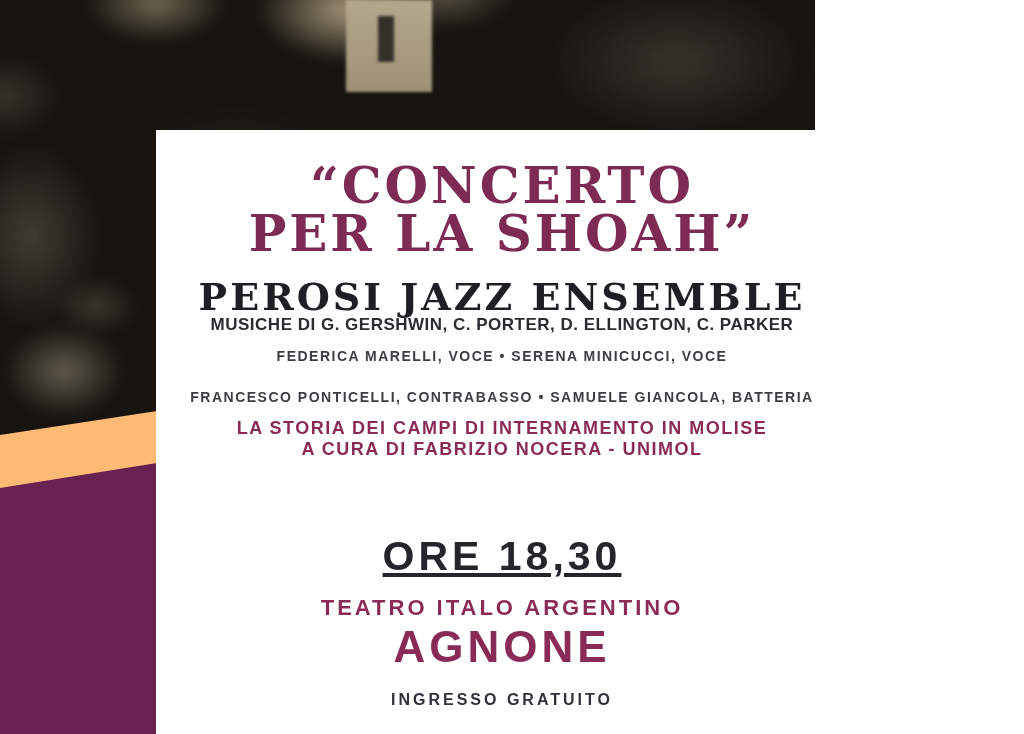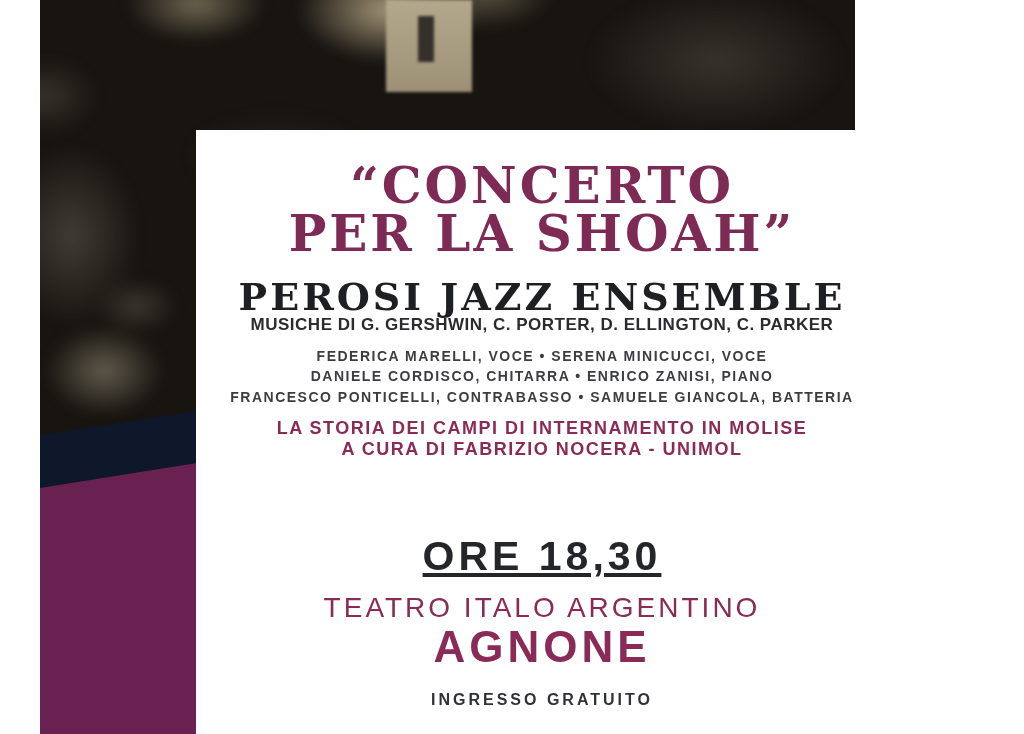--- a/index.html
+++ b/index.html
@@ -1,19 +1,18 @@
 <!DOCTYPE html>
 <html><head>
 <meta charset="utf-8">
 <style>
   html,body{margin:0;padding:0;background:#ffffff;}
   .canvas{
-    position:relative;width:815px;height:734px;overflow:hidden;background:#0f172a;
+    position:relative;width:815px;height:734px;overflow:hidden;background:#fdba74;
     font-family:"Liberation Sans","DejaVu Sans",sans-serif;
-    margin-left:40px;
   }
   
   .photo{
     position:absolute;inset:0;background:#181511;
     clip-path:polygon(0 0,1024px 0,1024px 18px,1003px 296px,853px 314px,157px 411px,0 435px);
   }
   .photo-tex{
     position:absolute;inset:-24px;filter:blur(6px);
     background-image:
       radial-gradient(ellipse 130px 75px at 372px 34px, rgba(172,156,126,.95), rgba(172,156,126,0) 70%),
@@ -57,21 +56,21 @@
   .music{top:185px;font-size:17px;line-height:20px;font-weight:bold;letter-spacing:.5px;color:#2b2c30;}
   .lineup0{top:216px;}
   .lineup1{top:236px;}
   .lineup2{top:257px;text-align:center;}
   .lineup0,.lineup1,.lineup2{font-size:14px;line-height:20px;font-weight:bold;letter-spacing:1.5px;color:#3b3d41;}
   .talk1{top:288px;}
   .talk2{top:309px;}
   .talk1,.talk2{font-size:18px;line-height:21px;font-weight:bold;letter-spacing:1.5px;color:#8a2b57;}
   .date{top:347px;font-size:46px;line-height:48px;font-weight:bold;letter-spacing:6px;color:#1d1e20;}
   .time{top:409px;font-size:41px;line-height:34px;font-weight:bold;letter-spacing:4px;color:#24262a;text-decoration:underline;}
-  .venue{top:463px;font-size:28px;line-height:30px;font-weight:normal;letter-spacing:3px;color:#8a2b57;}
+  .venue{top:463px;font-size:22px;line-height:30px;font-weight:bold;letter-spacing:3px;color:#8a2b57;}
   .city{top:494px;font-size:44px;line-height:46px;font-weight:bold;letter-spacing:4px;color:#8a2b57;}
   .admission{top:559px;font-size:16px;line-height:22px;font-weight:bold;letter-spacing:3px;color:#2f3337;}
 </style>
 </head>
 <body>
 
 <div class="canvas">
 
   <div class="photo">
     <div class="photo-tex"></div>
@@ -82,21 +81,20 @@
   </div>
 
   <div class="band"></div>
 
   <div class="card">
     <div class="line serif t1">“CONCERTO</div>
     <div class="line serif t2">PER LA SHOAH”</div>
     <div class="line music">MUSICHE DI G. GERSHWIN, C. PORTER, D. ELLINGTON, C. PARKER</div>
     <div class="line serif ensemble">PEROSI JAZZ ENSEMBLE</div>
     <div class="line lineup0">FEDERICA MARELLI, VOCE • SERENA MINICUCCI, VOCE</div>
-    <div class="line lineup1">DANIELE CORDISCO, CHITARRA • ENRICO ZANISI, PIANO</div>
     <div class="line lineup2">FRANCESCO PONTICELLI, CONTRABASSO • SAMUELE GIANCOLA, BATTERIA</div>
     <div class="line talk2">A CURA DI FABRIZIO NOCERA - UNIMOL</div>
     <div class="line talk1">LA STORIA DEI CAMPI DI INTERNAMENTO IN MOLISE</div>
     <div class="line time">ORE 18,30</div>
     <div class="line venue">TEATRO ITALO ARGENTINO</div>
     <div class="line city">AGNONE</div>
     <div class="line admission">INGRESSO GRATUITO</div>
 
   </div>
 

